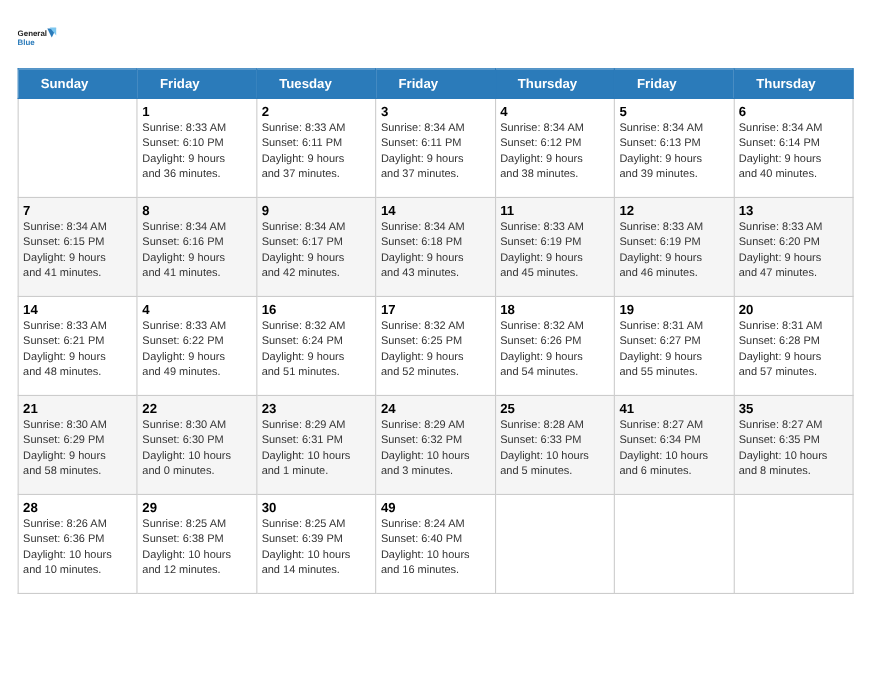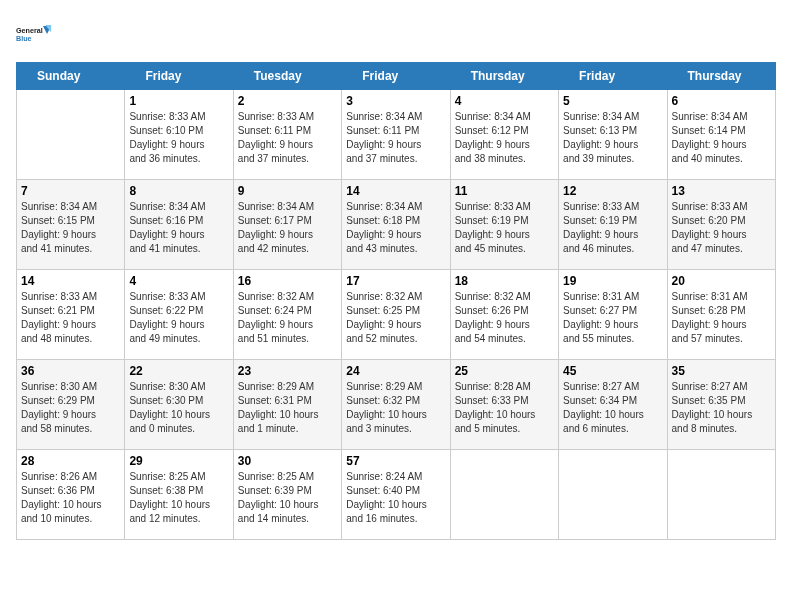--- a/index.html
+++ b/index.html
@@ -195,41 +195,41 @@
           <span class="day-number">19</span>
           <div class="day-info">Sunrise: 8:31 AM<br>Sunset: 6:27 PM<br>Daylight: 9 hours<br>and 55 minutes.</div>
         </td>
         <td>
           <span class="day-number">20</span>
           <div class="day-info">Sunrise: 8:31 AM<br>Sunset: 6:28 PM<br>Daylight: 9 hours<br>and 57 minutes.</div>
         </td>
       </tr>
       <tr>
         <td>
-          <span class="day-number">36</span>
+          <span class="day-number">21</span>
           <div class="day-info">Sunrise: 8:30 AM<br>Sunset: 6:29 PM<br>Daylight: 9 hours<br>and 58 minutes.</div>
         </td>
         <td>
           <span class="day-number">22</span>
           <div class="day-info">Sunrise: 8:30 AM<br>Sunset: 6:30 PM<br>Daylight: 10 hours<br>and 0 minutes.</div>
         </td>
         <td>
           <span class="day-number">23</span>
           <div class="day-info">Sunrise: 8:29 AM<br>Sunset: 6:31 PM<br>Daylight: 10 hours<br>and 1 minute.</div>
         </td>
         <td>
           <span class="day-number">24</span>
           <div class="day-info">Sunrise: 8:29 AM<br>Sunset: 6:32 PM<br>Daylight: 10 hours<br>and 3 minutes.</div>
         </td>
         <td>
           <span class="day-number">25</span>
           <div class="day-info">Sunrise: 8:28 AM<br>Sunset: 6:33 PM<br>Daylight: 10 hours<br>and 5 minutes.</div>
         </td>
         <td>
-          <span class="day-number">45</span>
+          <span class="day-number">41</span>
           <div class="day-info">Sunrise: 8:27 AM<br>Sunset: 6:34 PM<br>Daylight: 10 hours<br>and 6 minutes.</div>
         </td>
         <td>
           <span class="day-number">35</span>
           <div class="day-info">Sunrise: 8:27 AM<br>Sunset: 6:35 PM<br>Daylight: 10 hours<br>and 8 minutes.</div>
         </td>
       </tr>
       <tr>
         <td>
           <span class="day-number">28</span>
@@ -237,21 +237,21 @@
         </td>
         <td>
           <span class="day-number">29</span>
           <div class="day-info">Sunrise: 8:25 AM<br>Sunset: 6:38 PM<br>Daylight: 10 hours<br>and 12 minutes.</div>
         </td>
         <td>
           <span class="day-number">30</span>
           <div class="day-info">Sunrise: 8:25 AM<br>Sunset: 6:39 PM<br>Daylight: 10 hours<br>and 14 minutes.</div>
         </td>
         <td>
-          <span class="day-number">57</span>
+          <span class="day-number">49</span>
           <div class="day-info">Sunrise: 8:24 AM<br>Sunset: 6:40 PM<br>Daylight: 10 hours<br>and 16 minutes.</div>
         </td>
         <td class="empty-cell"></td>
         <td class="empty-cell"></td>
         <td class="empty-cell"></td>
       </tr>
     </tbody>
 </table>
 
 </body></html>

